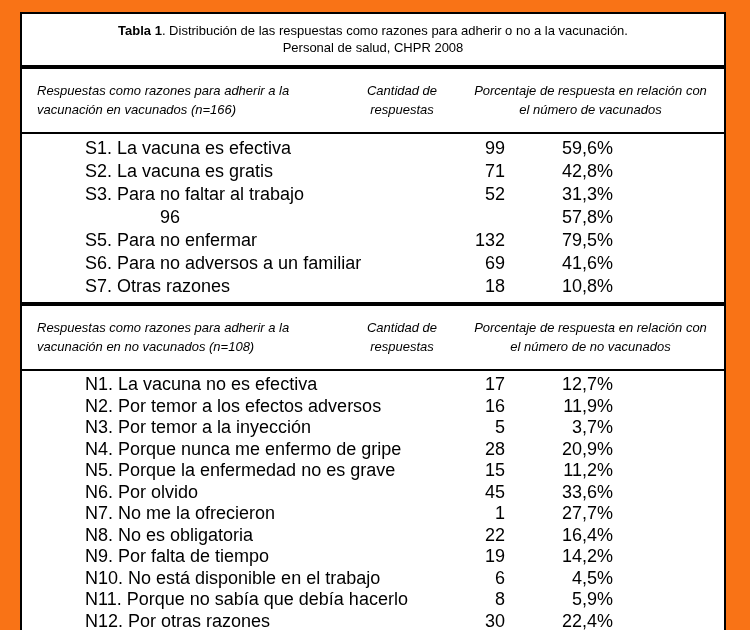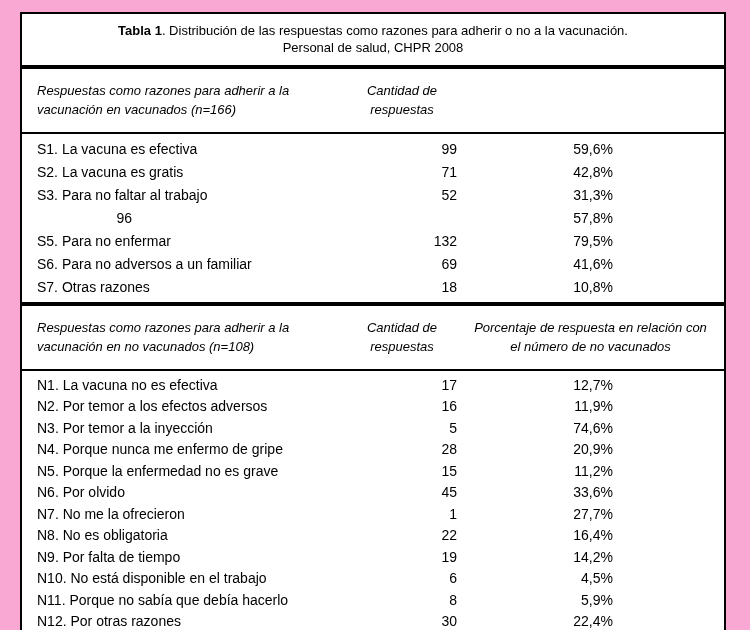--- a/index.html
+++ b/index.html
@@ -4,21 +4,21 @@
 <style>
   html, body {
     margin: 0;
     padding: 0;
     background: #ffffff;
   }
   .page {
     position: relative;
     width: 750px;
     height: 630px;
-    background: #f9a8d4;
+    background: #f97316;
     font-family: "Liberation Sans", "DejaVu Sans", sans-serif;
     color: #000000;
     overflow: hidden;
   }
   .table-frame {
     position: absolute;
     left: 20px;
     top: 12px;
     width: 706px;
     border: 2px solid #000000;
@@ -40,20 +40,21 @@
     height: 0;
     border-top: 2px solid #000000;
   }
   .hdr {
     display: flex;
     align-items: flex-start;
     padding: 12px 0 13px 0;
     font-size: 13px;
     font-style: italic;
     line-height: 19px;
+    justify-content: space-between;
   }
   .hdr .h1 {
     width: 325px;
     padding-left: 15px;
     padding-right: 12px;
     box-sizing: border-box;
     text-align: left;
   }
   .hdr .h2 {
     width: 110px;
@@ -62,21 +63,22 @@
   .hdr .h3 {
     flex: 1;
     text-align: center;
     padding: 0 12px;
     box-sizing: border-box;
   }
   .rows { padding: 3px 0 4px 0; }
   .row {
     display: flex;
     align-items: center;
-    font-size: 14px;
+    font-size: 18px;
+    margin-left: 48px;
   }
   .sec1 .row { height: 23px; }
   .sec2 .row { height: 21.5px; }
   .row .c1 {
     width: 325px;
     padding-left: 15px;
     box-sizing: border-box;
     text-align: left;
     white-space: nowrap;
   }
@@ -100,20 +102,21 @@
     <div class="title-block">
       <div><span class="title-bold">Tabla 1</span><span>. Distribución de las respuestas como razones para adherir o no a la vacunación.</span></div>
       <div>Personal de salud, CHPR 2008</div>
     </div>
 
     <div class="divider-thick"></div>
 
     <div class="hdr">
       <div class="h1">Respuestas como razones para adherir a la vacunación en vacunados (n=166)</div>
       <div class="h2">Cantidad de respuestas</div>
+      <div class="h3">Porcentaje de respuesta en relación con el número de vacunados</div>
     </div>
 
     <div class="divider-thin"></div>
 
     <div class="rows sec1">
   <div class="row">
     <div class="c1">S1. La vacuna es efectiva</div>
     <div class="c2">99</div>
     <div class="c3">59,6%</div>
   </div>
@@ -173,21 +176,21 @@
 
   <div class="row">
     <div class="c1">N2. Por temor a los efectos adversos</div>
     <div class="c2">16</div>
     <div class="c3">11,9%</div>
   </div>
 
   <div class="row">
     <div class="c1">N3. Por temor a la inyección</div>
     <div class="c2">5</div>
-    <div class="c3">74,6%</div>
+    <div class="c3">3,7%</div>
   </div>
 
   <div class="row">
     <div class="c1">N4. Porque nunca me enfermo de gripe</div>
     <div class="c2">28</div>
     <div class="c3">20,9%</div>
   </div>
 
   <div class="row">
     <div class="c1">N5. Porque la enfermedad no es grave</div>

